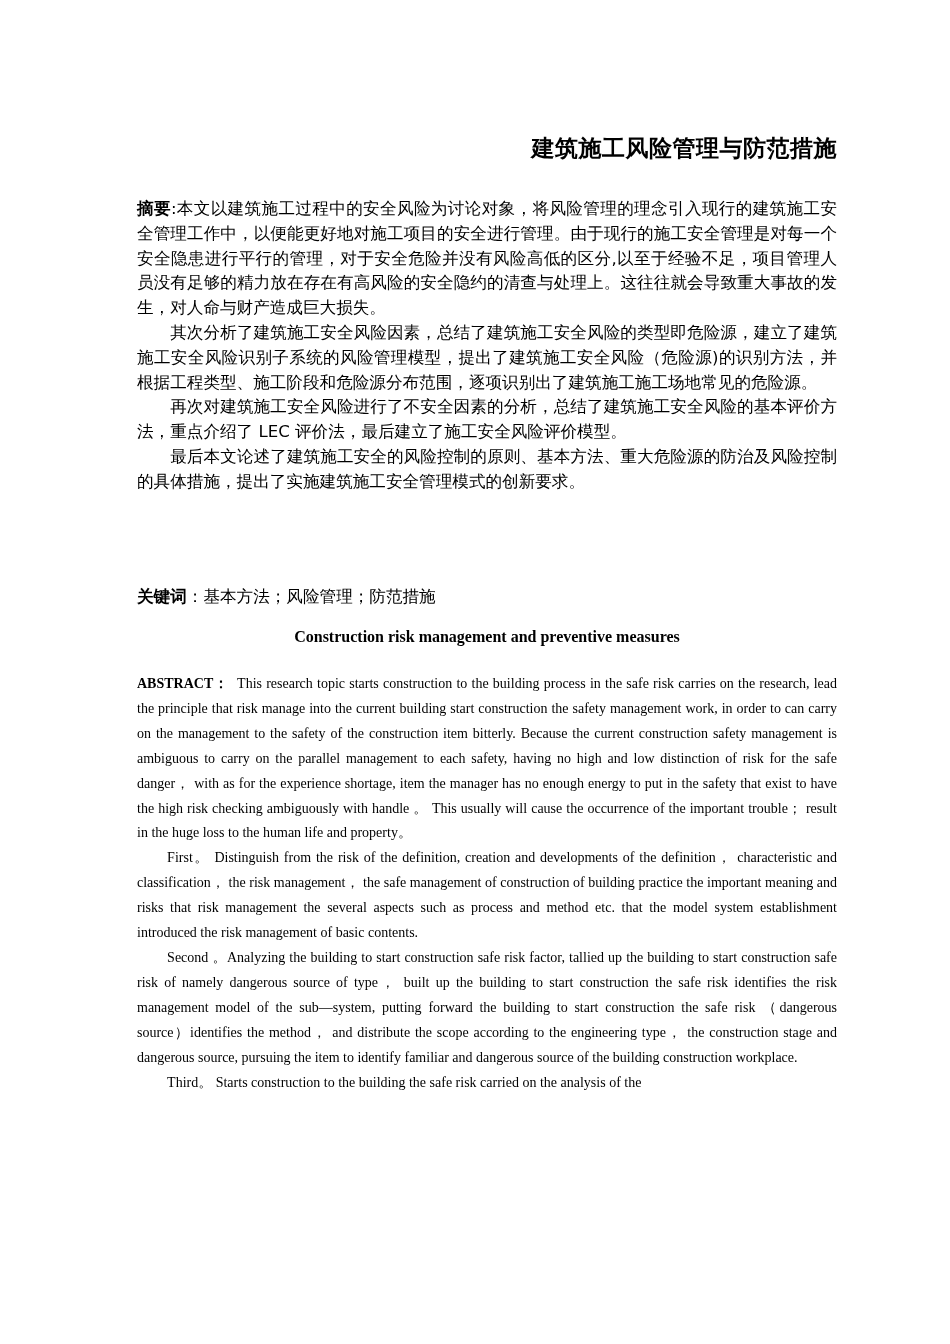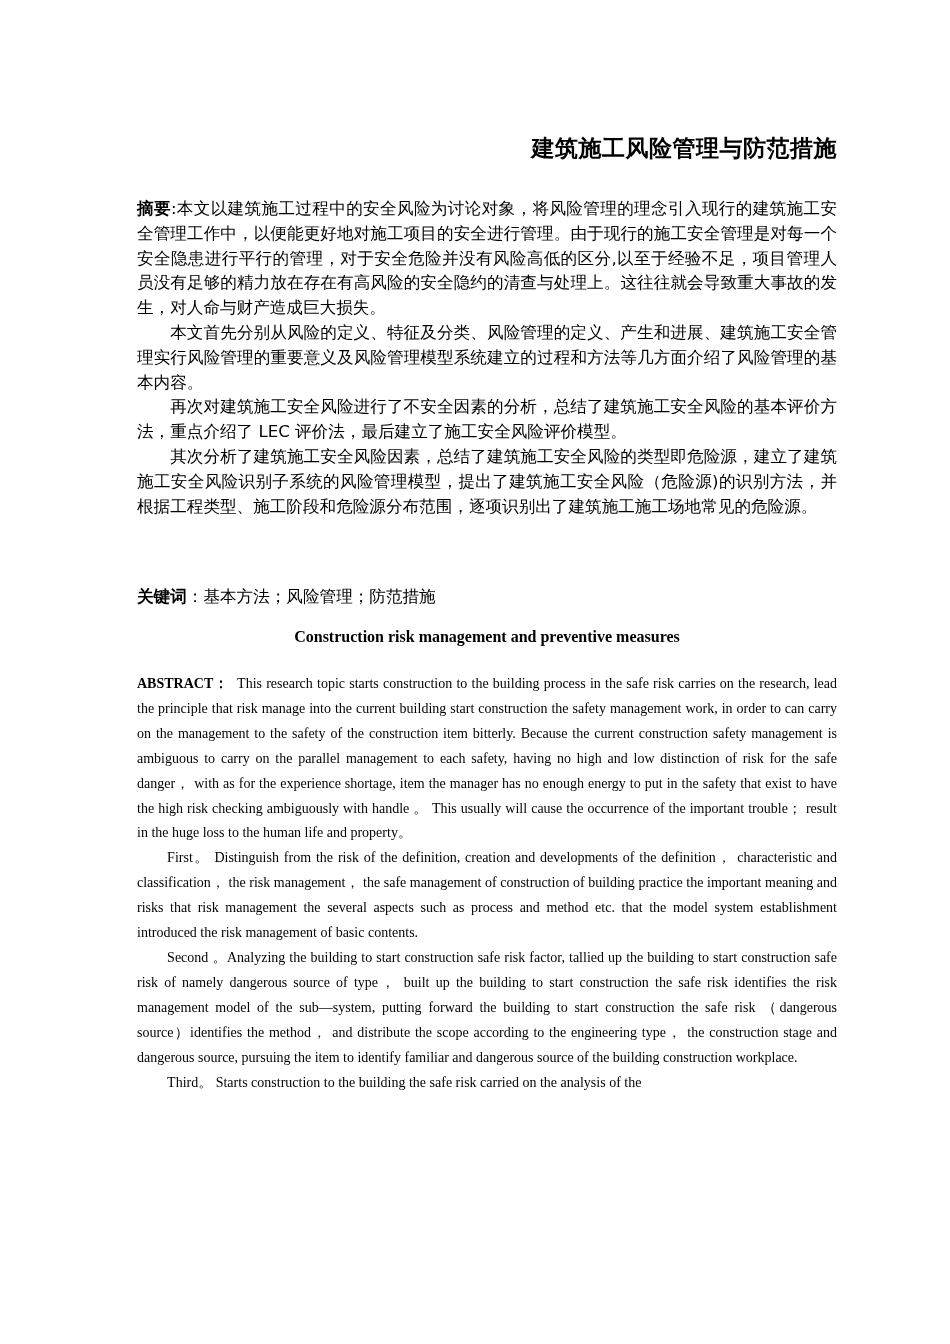--- a/index.html
+++ b/index.html
@@ -38,23 +38,23 @@
   </style>
 </head>
 <body>
 
 <div class="page">
 
   <div class="cn-title">建筑施工风险管理与防范措施</div>
 
   <div class="cn-block" style="top:173px;margin-top:24px;">
     <p><span class="bold-label">摘要</span><span>:</span><span>本文以建筑施工过程中的安全风险为讨论对象，将风险管理的理念引入现行的建筑施工安全管理工作中，以便能更好地对施工项目的安全进行管理。由于现行的施工安全管理是对每一个安全隐患进行平行的管理，对于安全危险并没有风险高低的区分,以至于经验不足，项目管理人员没有足够的精力放在存在有高风险的安全隐约的清查与处理上。这往往就会导致重大事故的发生，对人命与财产造成巨大损失。</span></p>
-    <p class="indent">本文首先分别从风险的定义、特征及分类、风险管理的定义、产生和进展、建筑施工安全管理实行风险管理的重要意义及风险管理模型系统建立的过程和方法等几方面介绍了风险管理的基本内容。</p>
+    <p class="indent">其次分析了建筑施工安全风险因素，总结了建筑施工安全风险的类型即危险源，建立了建筑施工安全风险识别子系统的风险管理模型，提出了建筑施工安全风险（危险源)的识别方法，并根据工程类型、施工阶段和危险源分布范围，逐项识别出了建筑施工施工场地常见的危险源。</p>
     <p class="indent">再次对建筑施工安全风险进行了不安全因素的分析，总结了建筑施工安全风险的基本评价方法，重点介绍了 LEC 评价法，最后建立了施工安全风险评价模型。</p>
-    <p class="indent">其次分析了建筑施工安全风险因素，总结了建筑施工安全风险的类型即危险源，建立了建筑施工安全风险识别子系统的风险管理模型，提出了建筑施工安全风险（危险源)的识别方法，并根据工程类型、施工阶段和危险源分布范围，逐项识别出了建筑施工施工场地常见的危险源。</p>
+    <p class="indent">最后本文论述了建筑施工安全的风险控制的原则、基本方法、重大危险源的防治及风险控制的具体措施，提出了实施建筑施工安全管理模式的创新要求。</p>
   </div>
 
   <div class="keywords">
     <span class="bold-label">关键词</span><span>：</span><span>基本方法；风险管理；防范措施</span>
   </div>
 
   <div class="en-title">Construction risk management and preventive measures</div>
 
   <div class="en-block">
     <p><span class="bold-label">ABSTRACT：</span>&nbsp;&nbsp;<span>This research topic starts construction to the building process in the safe risk carries on the research, lead the principle that risk manage into the current building start construction the safety management work, in order to can carry on the management to the safety of the construction item bitterly. Because the current construction safety management is ambiguous to carry on the parallel management to each safety, having no high and low distinction of risk for the safe danger，  with as for the experience shortage, item the manager has no enough energy to put in the safety that exist to have the high risk checking ambiguously with handle 。  This usually will cause the occurrence of the important trouble；  result in the huge loss to the human life and property。</span></p>

